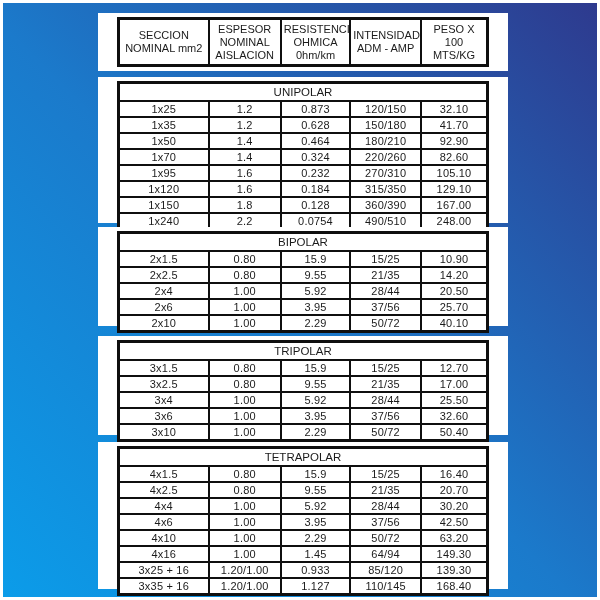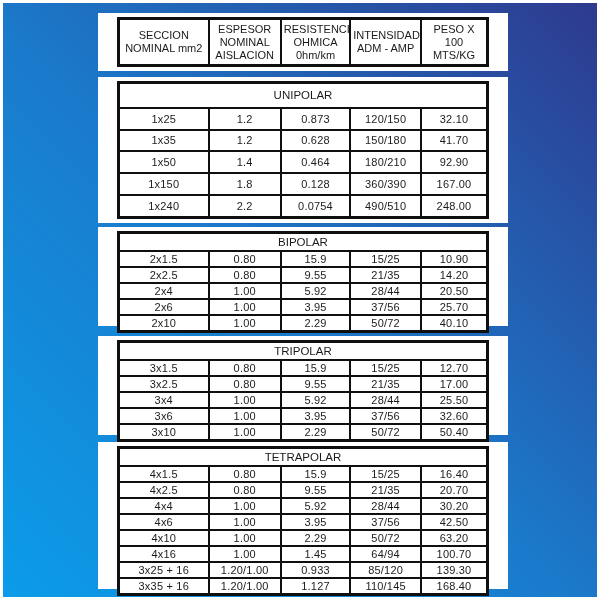--- a/index.html
+++ b/index.html
@@ -111,20 +111,41 @@
             <td class="cell">41.70</td>
           </tr>
           <tr>
             <td class="cell">1x50</td>
             <td class="cell">1.4</td>
             <td class="cell">0.464</td>
             <td class="cell">180/210</td>
             <td class="cell">92.90</td>
           </tr>
           <tr>
+            <td class="cell">1x70</td>
+            <td class="cell">1.4</td>
+            <td class="cell">0.324</td>
+            <td class="cell">220/260</td>
+            <td class="cell">82.60</td>
+          </tr>
+          <tr>
+            <td class="cell">1x95</td>
+            <td class="cell">1.6</td>
+            <td class="cell">0.232</td>
+            <td class="cell">270/310</td>
+            <td class="cell">105.10</td>
+          </tr>
+          <tr>
+            <td class="cell">1x120</td>
+            <td class="cell">1.6</td>
+            <td class="cell">0.184</td>
+            <td class="cell">315/350</td>
+            <td class="cell">129.10</td>
+          </tr>
+          <tr>
             <td class="cell">1x150</td>
             <td class="cell">1.8</td>
             <td class="cell">0.128</td>
             <td class="cell">360/390</td>
             <td class="cell">167.00</td>
           </tr>
           <tr>
             <td class="cell">1x240</td>
             <td class="cell">2.2</td>
             <td class="cell">0.0754</td>
@@ -291,21 +312,21 @@
             <td class="cell">1.00</td>
             <td class="cell">2.29</td>
             <td class="cell">50/72</td>
             <td class="cell">63.20</td>
           </tr>
           <tr>
             <td class="cell">4x16</td>
             <td class="cell">1.00</td>
             <td class="cell">1.45</td>
             <td class="cell">64/94</td>
-            <td class="cell">100.70</td>
+            <td class="cell">149.30</td>
           </tr>
           <tr>
             <td class="cell">3x25 + 16</td>
             <td class="cell">1.20/1.00</td>
             <td class="cell">0.933</td>
             <td class="cell">85/120</td>
             <td class="cell">139.30</td>
           </tr>
           <tr>
             <td class="cell">3x35 + 16</td>

